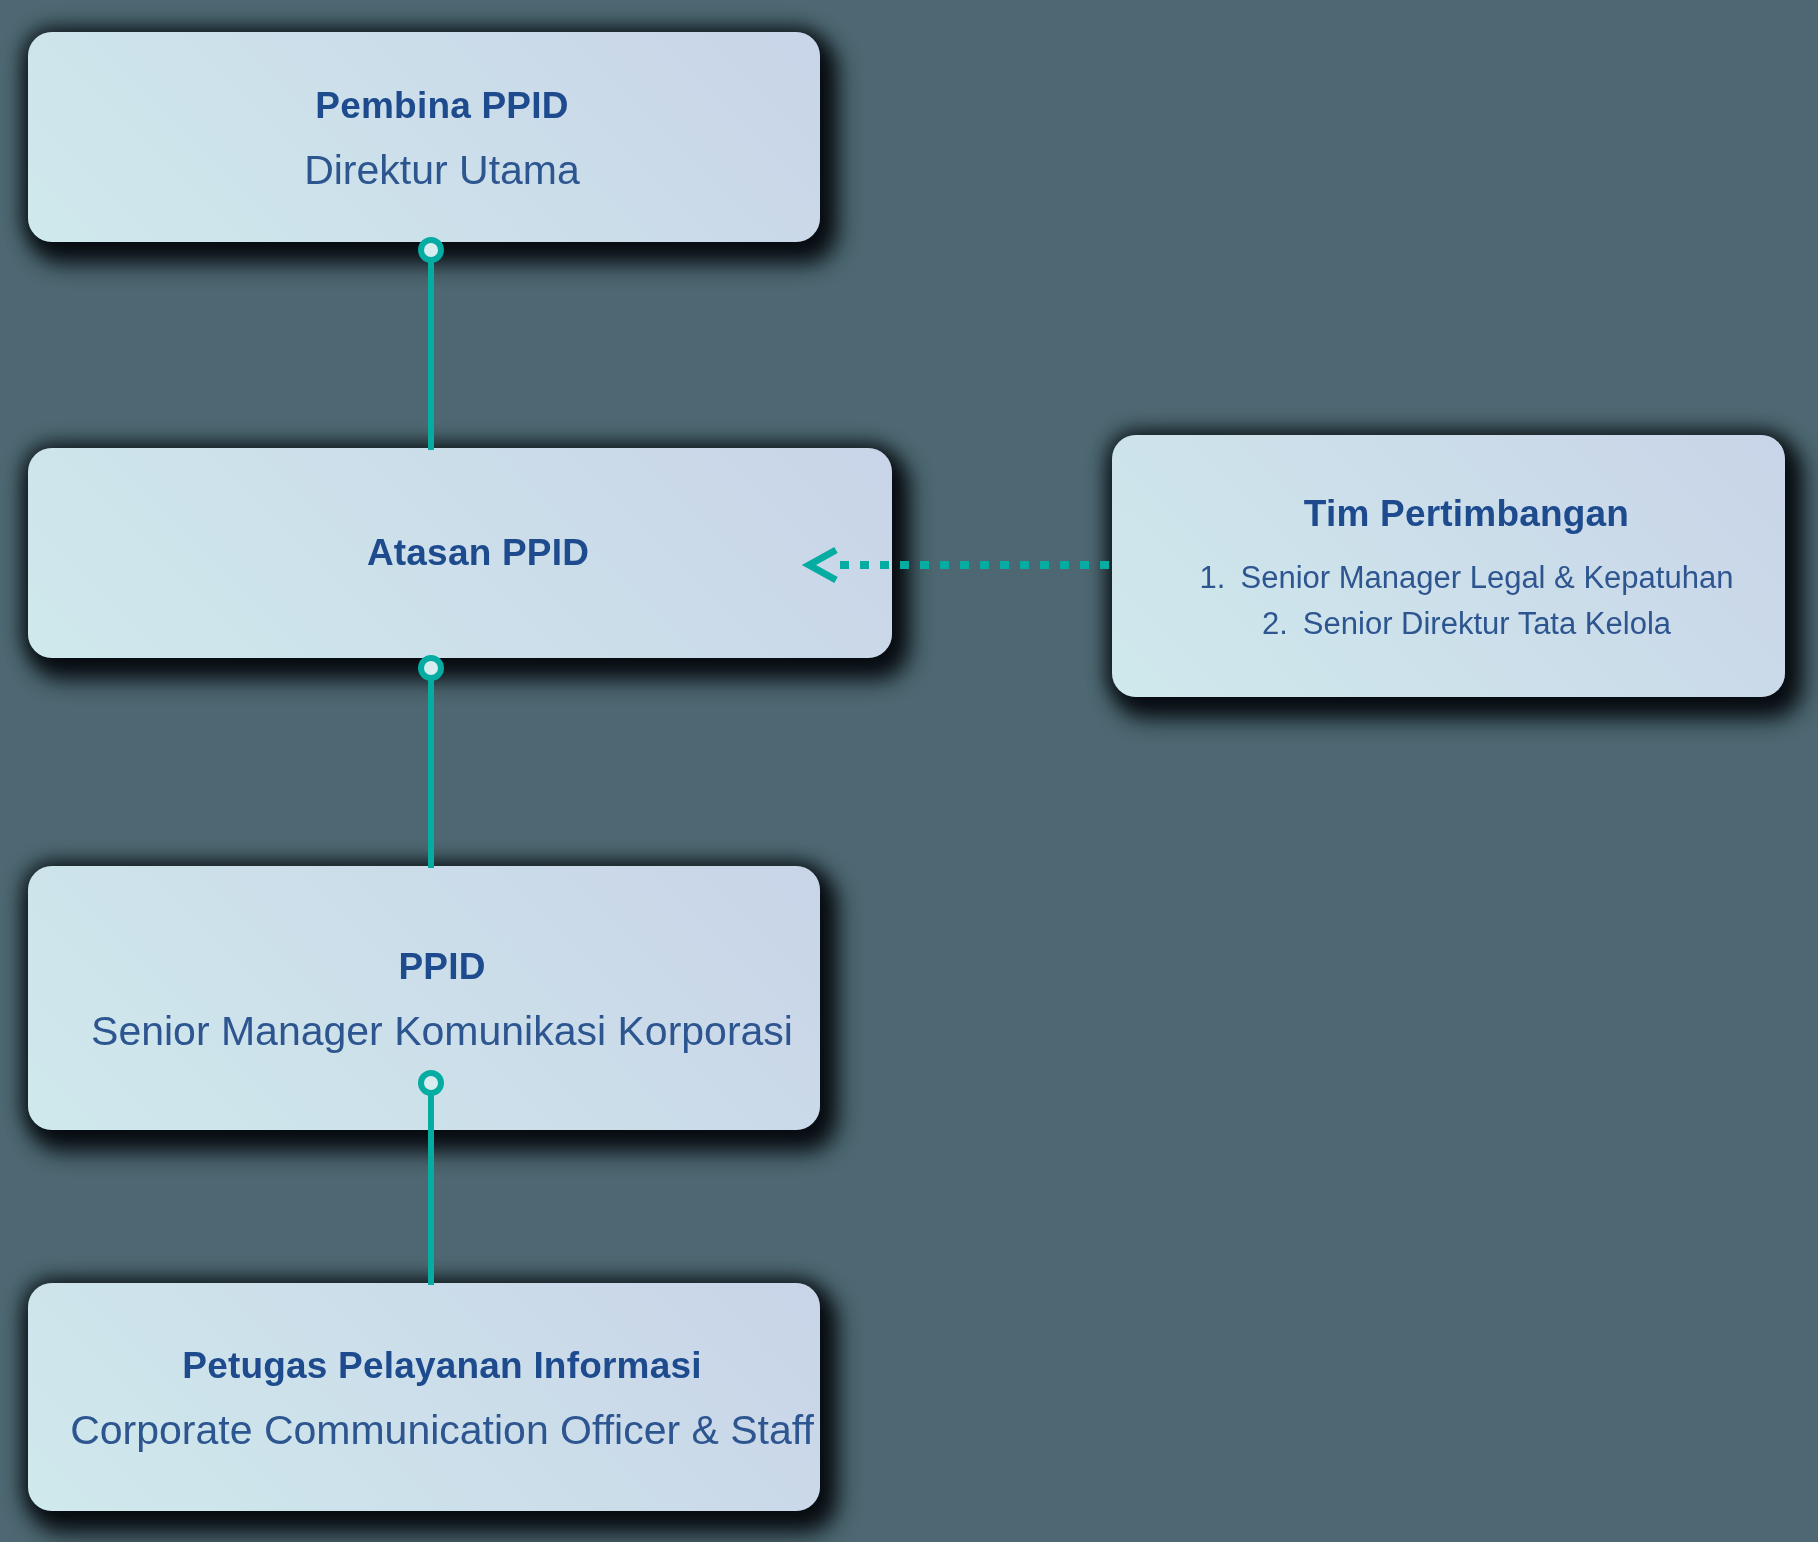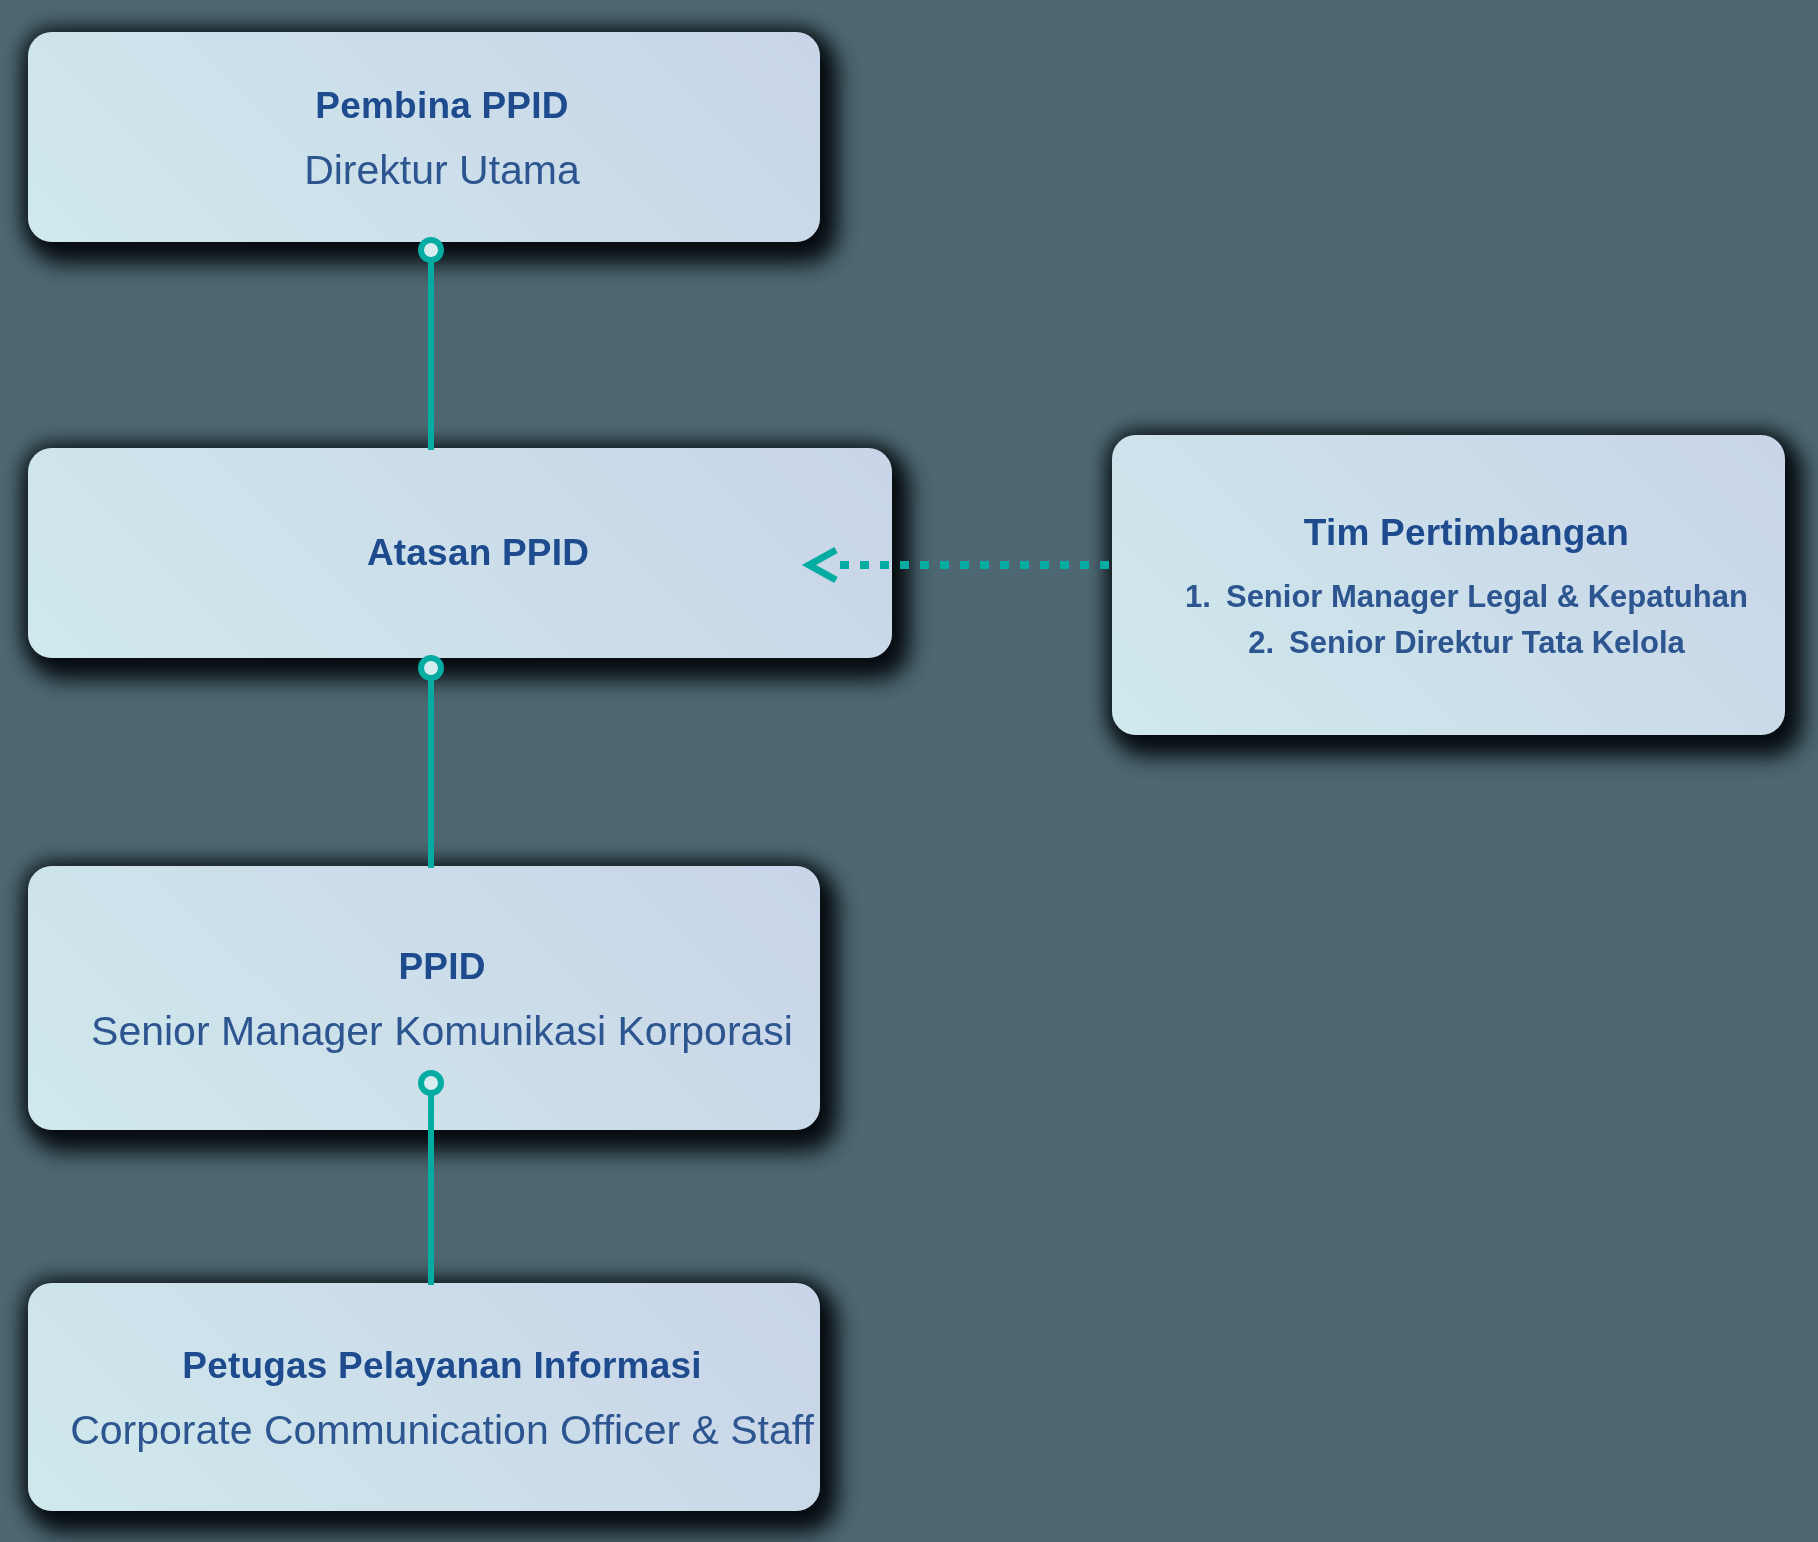--- a/index.html
+++ b/index.html
@@ -34,21 +34,21 @@
   .card-title{
     font-size:37px;font-weight:700;color:var(--title-text);
     letter-spacing:0.2px;line-height:42px;
   }
   .card-subtitle{
     font-size:41px;font-weight:400;color:var(--subtitle-text);
     line-height:38px;margin-top:24px;
   }
   .tim-list{margin-top:20px;}
   .tim-item{
-    font-size:31px;font-weight:700;color:var(--subtitle-text);
+    font-size:31px;font-weight:400;color:var(--subtitle-text);
     line-height:46px;
     text-align:center;
   }
   .tim-item .marker{margin-right:15px;}
   
   svg.connectors{position:absolute;left:0;top:0;pointer-events:none;}
   .conn-line{stroke:var(--accent);stroke-width:6;fill:none;}
   .conn-dash{stroke:var(--accent);stroke-width:8;fill:none;stroke-dasharray:9 11;}
   .conn-dot{fill:var(--dot-fill);stroke:var(--accent);stroke-width:6;}
   .conn-arrow{stroke:var(--accent);stroke-width:7;fill:none;stroke-linejoin:miter;}
@@ -60,21 +60,21 @@
 
   <div class="card" style="left:28px;top:32px;width:792px;height:210px;">
     <div class="card-title">Pembina PPID</div>
     <div class="card-subtitle">Direktur Utama</div>
   </div>
 
   <div class="card" style="left:28px;top:448px;width:864px;height:210px;">
     <div class="card-title">Atasan PPID</div>
   </div>
 
-  <div class="card" style="left:1112px;top:435px;width:673px;height:300px;padding-top:8px;">
+  <div class="card" style="left:1112px;top:435px;width:673px;height:262px;padding-top:8px;">
     <div class="card-title">Tim Pertimbangan</div>
     <div class="tim-list">
       <div class="tim-item">
         <span class="marker">1.</span><span>Senior Manager Legal &amp; Kepatuhan</span>
       </div>
       <div class="tim-item">
         <span class="marker">2.</span><span>Senior Direktur Tata Kelola</span>
       </div>
     </div>
   </div>

